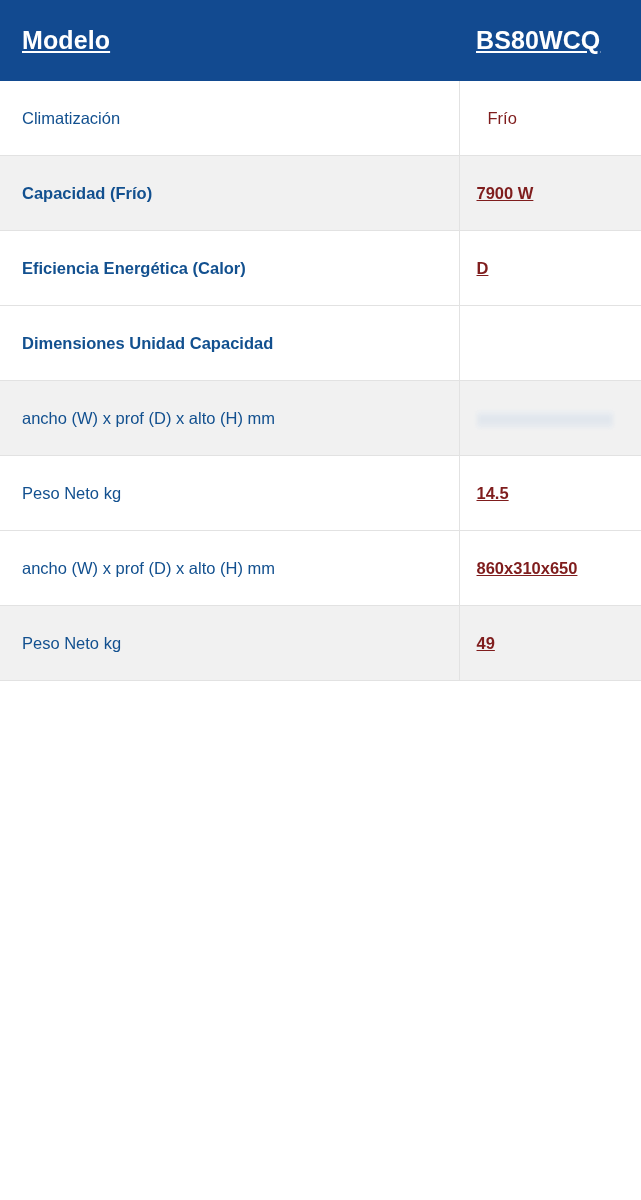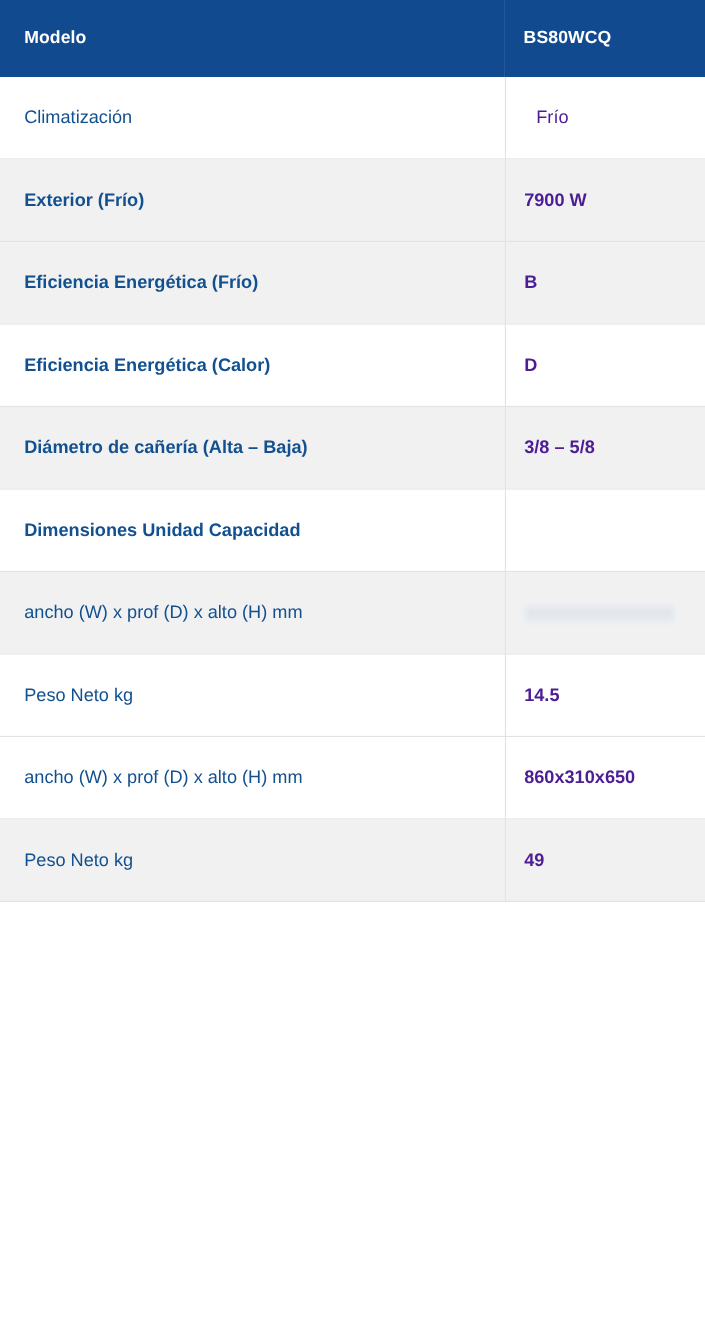--- a/index.html
+++ b/index.html
@@ -18,56 +18,58 @@
     border-collapse: collapse;
     table-layout: fixed;
   }
   .spec-table col.col-label { width: 459px; }
   .spec-table col.col-value { width: 182px; }
 
   .spec-table th {
     background: #124a90;
     color: #ffffff;
     text-align: left;
-    font-size: 16px;
+    font-size: 25px;
     font-weight: bold;
     padding: 26px 0 26px 22px;
     border: none;
     letter-spacing: 0.1px;
+    text-decoration: underline;
   }
   .spec-table th.value-head {
     padding-left: 17px;
   }
   .spec-table td {
     font-size: 16.5px;
     color: #12508f;
     padding: 0 0 0 22px;
     height: 74px;
     vertical-align: middle;
     border-bottom: 1px solid #e2e2e2;
     border-right: 1px solid #e2e2e2;
     overflow: hidden;
     white-space: nowrap;
   }
   .spec-table td.value {
     padding-left: 17px;
     border-right: none;
-    color: #4c1d95;
+    color: #7f1d1d;
   }
   .spec-table tr.shade td {
     background: #f1f1f1;
   }
   .spec-table tr.plain td {
     background: #ffffff;
   }
   .bold-label {
     font-weight: bold;
   }
   .value-bold {
     font-weight: bold;
+    text-decoration: underline;
   }
   .value-indent {
     padding-left: 28px !important;
   }
   .redacted {
     display: inline-block;
     width: 136px;
     height: 17px;
     background: linear-gradient(180deg, #eceff3 0%, #dfe5ec 45%, #e8ecf1 100%);
     filter: blur(2.2px);
@@ -88,34 +90,26 @@
       <th class="label-head">Modelo</th>
       <th class="value-head">BS80WCQ</th>
     </tr>
   </thead>
   <tbody id="table-body">
       <tr class="plain">
         <td class="label">Climatización</td>
         <td class="value value-indent">Frío</td>
       </tr>
       <tr class="shade">
-        <td class="label bold-label">Exterior (Frío)</td>
+        <td class="label bold-label">Capacidad (Frío)</td>
         <td class="value value-bold">7900 W</td>
-      </tr>
-      <tr class="shade">
-        <td class="label bold-label">Eficiencia Energética (Frío)</td>
-        <td class="value value-bold">B</td>
       </tr>
       <tr class="plain">
         <td class="label bold-label">Eficiencia Energética (Calor)</td>
         <td class="value value-bold">D</td>
-      </tr>
-      <tr class="shade">
-        <td class="label bold-label">Diámetro de cañería (Alta – Baja)</td>
-        <td class="value value-bold">3/8 – 5/8</td>
       </tr>
       <tr class="plain">
         <td class="label bold-label">Dimensiones Unidad Capacidad</td>
         <td class="value"></td>
       </tr>
       <tr class="shade">
         <td class="label">ancho (W) x prof (D) x alto (H) mm</td>
         <td class="value"><span class="redacted"></span></td>
       </tr>
       <tr class="plain">

